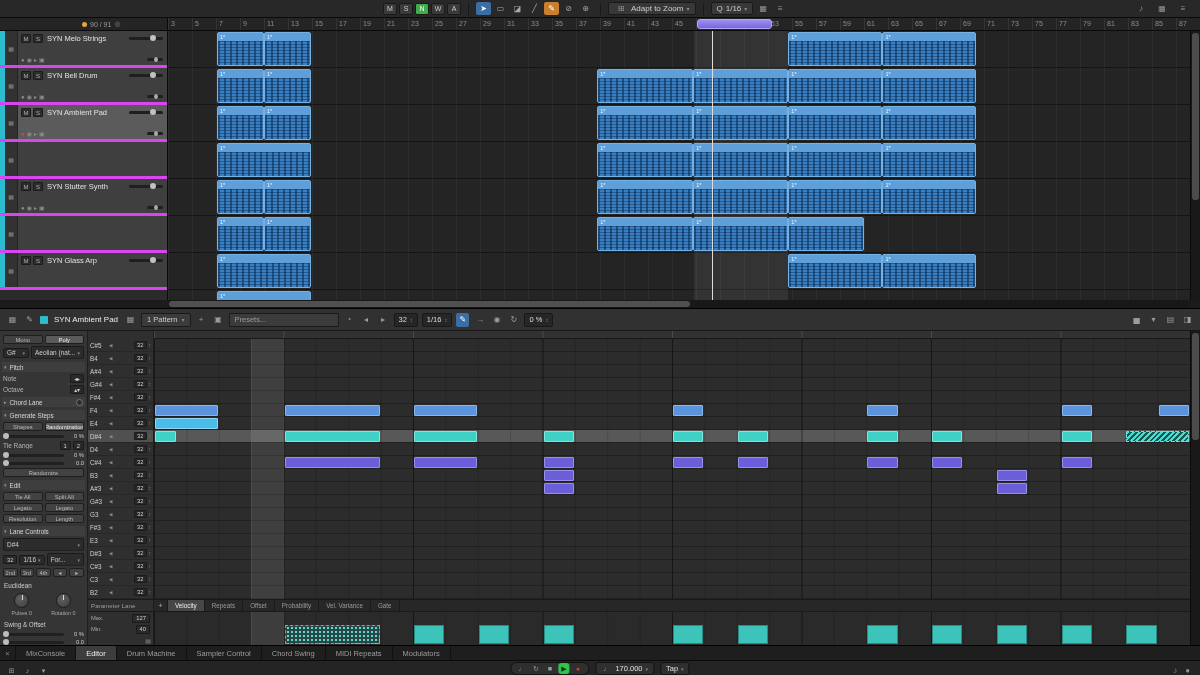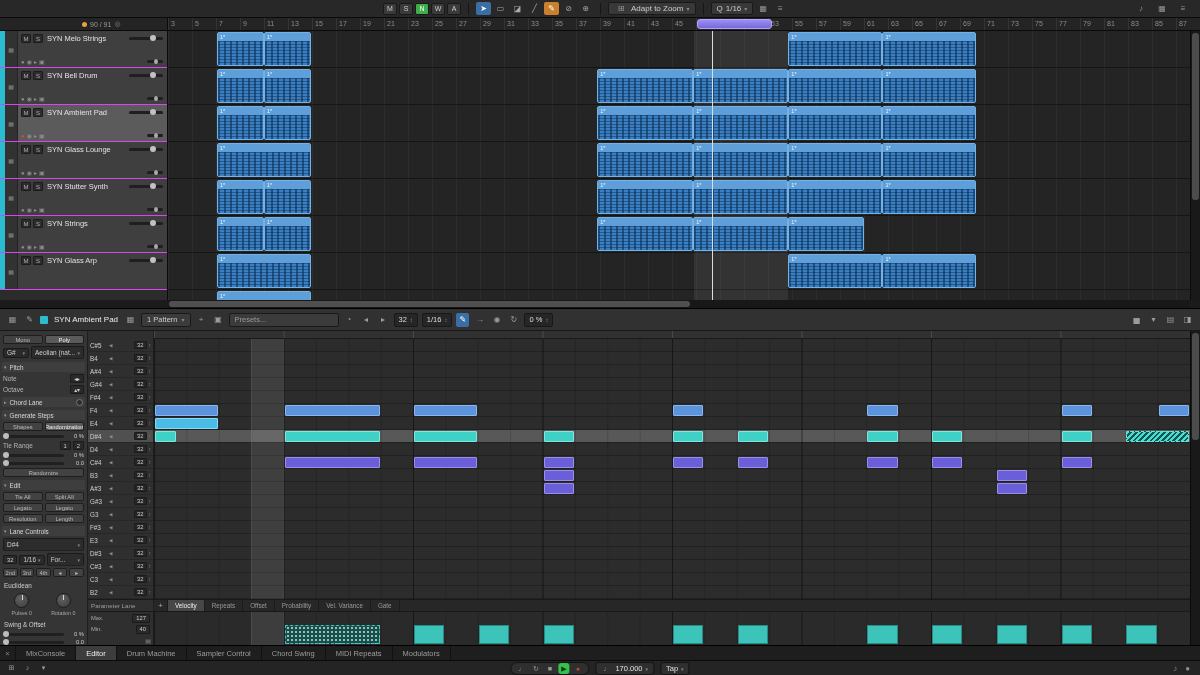--- a/index.html
+++ b/index.html
@@ -23,21 +23,21 @@
 .rcorner{width:168px;border-right:1px solid #0a0a0a;display:flex;align-items:center;gap:3px;padding-left:82px;font-size:7px;color:#9a9a9a}
 .odot{width:5px;height:5px;border-radius:50%;background:#e8a33d}
 .mag{font-size:7px;color:#8a8a8a}
 .ruler{position:relative;flex:1;overflow:hidden;background-image:linear-gradient(90deg,#343434 1px,transparent 1px);background-size:24px 100%}
 .rnum{position:absolute;top:2px;font-size:7px;color:#8c8c8c}
 .loopbar{position:absolute;top:1px;height:10px;border-radius:3px;background:linear-gradient(#9c8ef2,#7668dc);border:1px solid #b0a6f6;z-index:3}
 .rend{width:10px;background:#242424}
 
 .arrange{position:absolute;top:31px;left:0;right:0;height:269px;display:flex;background:#232323}
 .trackheads{width:168px;background:#2b2b2b;border-right:1px solid #0a0a0a;overflow:hidden}
-.track{position:relative;height:37px;background:#3f3f3f;border-bottom:1px solid #d946ef;display:flex}
+.track{position:relative;height:37px;background:#3f3f3f;border-bottom:3px solid #d946ef;display:flex}
 .track.sel{background:#5b5b5b}
 .tstrip{width:5px;background:#2bbcd0}
 .tibox{width:13px;background:#323232;border-right:1px solid #232323;font-size:6px;color:#8a8a8a;display:flex;align-items:center;justify-content:center}
 .tmain{flex:1;padding:3px 4px 2px 3px;display:flex;flex-direction:column;justify-content:space-between;overflow:hidden}
 .trow1,.trow2{display:flex;align-items:center;gap:2px}
 .tsm{width:10px;height:9px;background:#2d2d2d;border:1px solid #1b1b1b;border-radius:1px;font-size:6px;color:#aaa;display:flex;align-items:center;justify-content:center;flex:none}
 .tname{font-size:7.5px;color:#e2e2e2;margin-left:2px;white-space:nowrap;overflow:hidden;flex:1}
 .vsl{width:34px;height:3px;background:#1f1f1f;border-radius:2px;position:relative;flex:none}
 .vsl i{position:absolute;left:62%;top:-2px;width:6px;height:6px;border-radius:50%;background:#c2c2c2}
 .psl{width:16px;height:3px;background:#1f1f1f;border-radius:2px;position:relative;margin-left:auto;flex:none}
@@ -132,21 +132,21 @@
 .vbar{position:absolute;bottom:1px;height:19px;background:#3cc4ba;border:1px solid #2a8a84;z-index:3}
 .vbar.hatch{background-color:rgba(45,125,120,.35);background-image:radial-gradient(rgba(95,225,215,.95) 1px,transparent 1px);background-size:4px 4px;border:1px dashed #3cc4ba}
 .edvscroll{width:10px;background:#191919;border-left:1px solid #0a0a0a;position:relative}
 .edvscroll .thumb{position:absolute;top:2px;height:34%;left:1px;right:1px;background:#4c4c4c;border-radius:3px}
 
 .bottombar{position:absolute;top:645px;left:0;right:0;height:15px;background:#1e1e1e;border-top:1px solid #000;display:flex;align-items:stretch;font-size:7.5px}
 .bclose{width:16px;display:flex;align-items:center;justify-content:center;color:#8a8a8a;border-right:1px solid #111}
 .btab{padding:0 10px;display:flex;align-items:center;color:#9c9c9c;border-right:1px solid #111;white-space:nowrap}
 .btab.on{background:#3d3d3d;color:#ebebeb}
 
-.transport{position:absolute;top:660px;left:0;right:0;height:15px;background:#242424;border-top:1px solid #0a0a0a;display:flex;align-items:center;font-size:7.5px}
+.transport{position:absolute;top:660px;left:0;right:0;height:15px;background:#242424;border-top:1px solid #0a0a0a;display:flex;align-items:flex-end;font-size:7.5px}
 .tleft{display:flex;gap:5px;padding-left:6px;color:#8c8c8c;font-size:7px}
 .tcenter{position:absolute;left:50%;top:1px;transform:translateX(-50%);display:flex;align-items:center;gap:6px}
 .tpill{display:flex;align-items:center;gap:3px;background:#2f2f2f;border:1px solid #121212;border-radius:7px;height:13px;padding:0 5px}
 .ti{font-size:7px;color:#9c9c9c;width:11px;text-align:center;font-style:normal}
 .ti.metro{color:#5b9bd5}
 .ti.play{background:#35c24a;color:#0a3a12;border-radius:3px;height:11px;line-height:11px}
 .ti.rec{color:#c04038}
 .ttempo,.ttap{display:flex;align-items:center;gap:3px;background:#2f2f2f;border:1px solid #121212;border-radius:3px;height:13px;padding:0 5px;color:#e0e0e0}
 .ttempo .car,.ttap .car{font-size:5px;color:#888;font-style:normal}
 .tright{margin-left:auto;display:flex;gap:8px;padding-right:10px;color:#8c8c8c;font-size:8px}
@@ -317,39 +317,20 @@
               <span class="tmini">▣</span>
               <div class="psl">
                 <i></i>
               </div>
             </div>
           </div>
         </div>
         <div class="track">
           <div class="tstrip"></div>
           <div class="tibox">▦</div>
-          <div class="tmain">
-            <div class="trow1">
-              <span class="tsm">M</span>
-              <span class="tsm">S</span>
-              <span class="tname">SYN Glass Lounge</span>
-              <div class="vsl">
-                <i></i>
-              </div>
-            </div>
-            <div class="trow2">
-              <span class="tmini">●</span>
-              <span class="tmini">◉</span>
-              <span class="tmini">▸</span>
-              <span class="tmini">▣</span>
-              <div class="psl">
-                <i></i>
-              </div>
-            </div>
-          </div>
         </div>
         <div class="track">
           <div class="tstrip"></div>
           <div class="tibox">▦</div>
           <div class="tmain">
             <div class="trow1">
               <span class="tsm">M</span>
               <span class="tsm">S</span>
               <span class="tname">SYN Stutter Synth</span>
               <div class="vsl">
@@ -363,39 +344,20 @@
               <span class="tmini">▣</span>
               <div class="psl">
                 <i></i>
               </div>
             </div>
           </div>
         </div>
         <div class="track">
           <div class="tstrip"></div>
           <div class="tibox">▦</div>
-          <div class="tmain">
-            <div class="trow1">
-              <span class="tsm">M</span>
-              <span class="tsm">S</span>
-              <span class="tname">SYN Strings</span>
-              <div class="vsl">
-                <i></i>
-              </div>
-            </div>
-            <div class="trow2">
-              <span class="tmini">●</span>
-              <span class="tmini">◉</span>
-              <span class="tmini">▸</span>
-              <span class="tmini">▣</span>
-              <div class="psl">
-                <i></i>
-              </div>
-            </div>
-          </div>
         </div>
         <div class="track">
           <div class="tstrip"></div>
           <div class="tibox">▦</div>
           <div class="tmain">
             <div class="trow1">
               <span class="tsm">M</span>
               <span class="tsm">S</span>
               <span class="tname">SYN Glass Arp</span>
               <div class="vsl">

